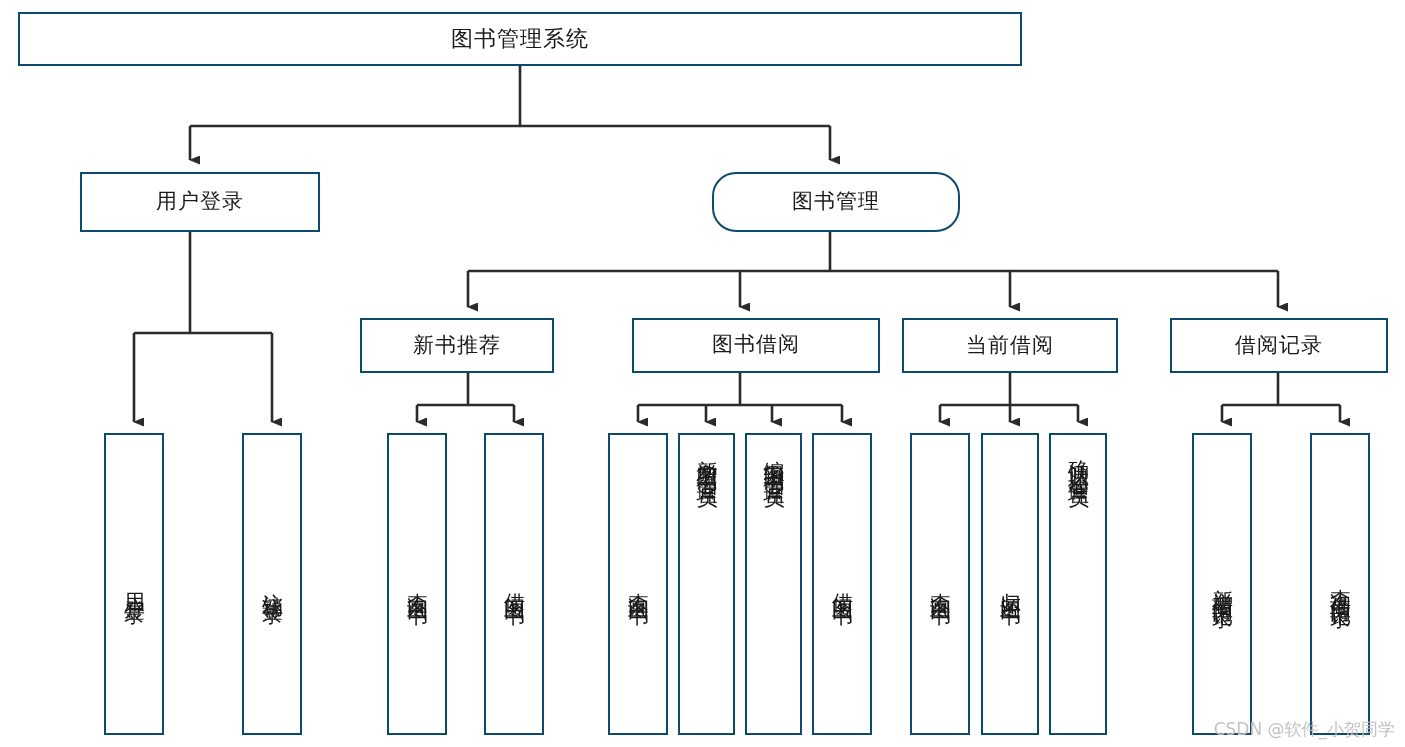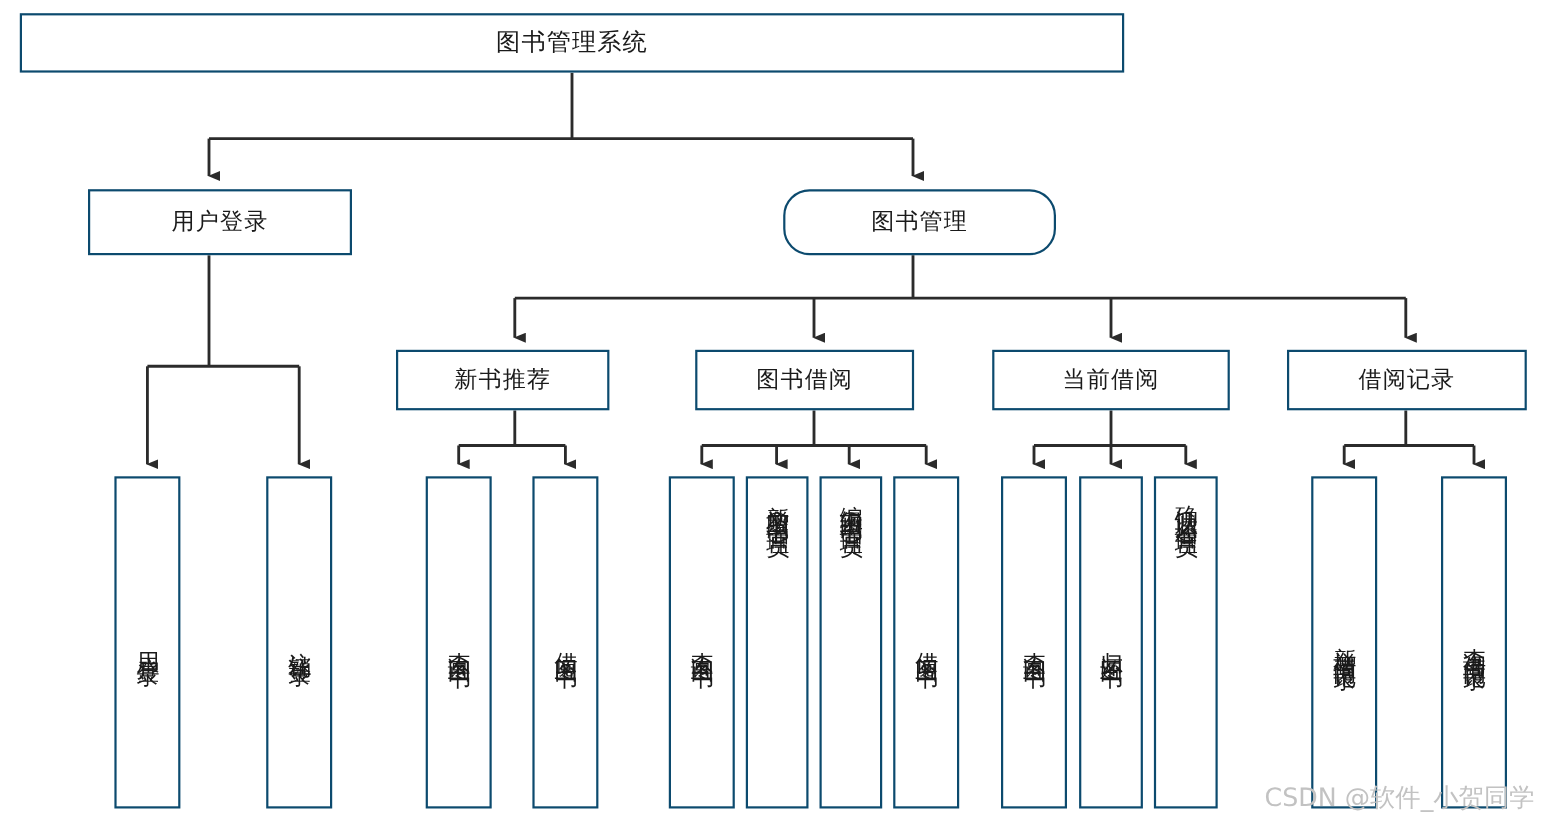--- a/index.html
+++ b/index.html
@@ -65,21 +65,21 @@
     white-space: nowrap;
   }
   .node.vertical.centered {
     align-items: center;
     padding-top: 0;
   }
   #watermark {
     position: absolute;
     right: 10px;
     bottom: 6px;
-    font-size: 23px;
+    font-size: 17px;
     color: #c2c2c2;
     z-index: 5;
     white-space: nowrap;
     font-family: "DejaVu Sans", "Liberation Sans", sans-serif;
   }
 </style>
 </head>
 <body>
 
 <div id="diagram-root">
@@ -143,21 +143,21 @@
   </div>
 
   <div class="node horizontal" style="left:712px; top:172px; width:248px; height:60px;border-radius:24px;">
     <span class="node-label">图书管理</span>
   </div>
 
   <div class="node horizontal" style="left:360px; top:318px; width:194px; height:55px;">
     <span class="node-label">新书推荐</span>
   </div>
 
-  <div class="node horizontal" style="left:632px; top:318px; width:199px; height:55px;">
+  <div class="node horizontal" style="left:632px; top:318px; width:248px; height:55px;font-family:Liberation Mono, monospace;">
     <span class="node-label">图书借阅</span>
   </div>
 
   <div class="node horizontal" style="left:1170px; top:318px; width:218px; height:55px;">
     <span class="node-label">借阅记录</span>
   </div>
 
   <div class="node horizontal" style="left:902px; top:318px; width:216px; height:55px;">
     <span class="node-label">当前借阅</span>
   </div>

